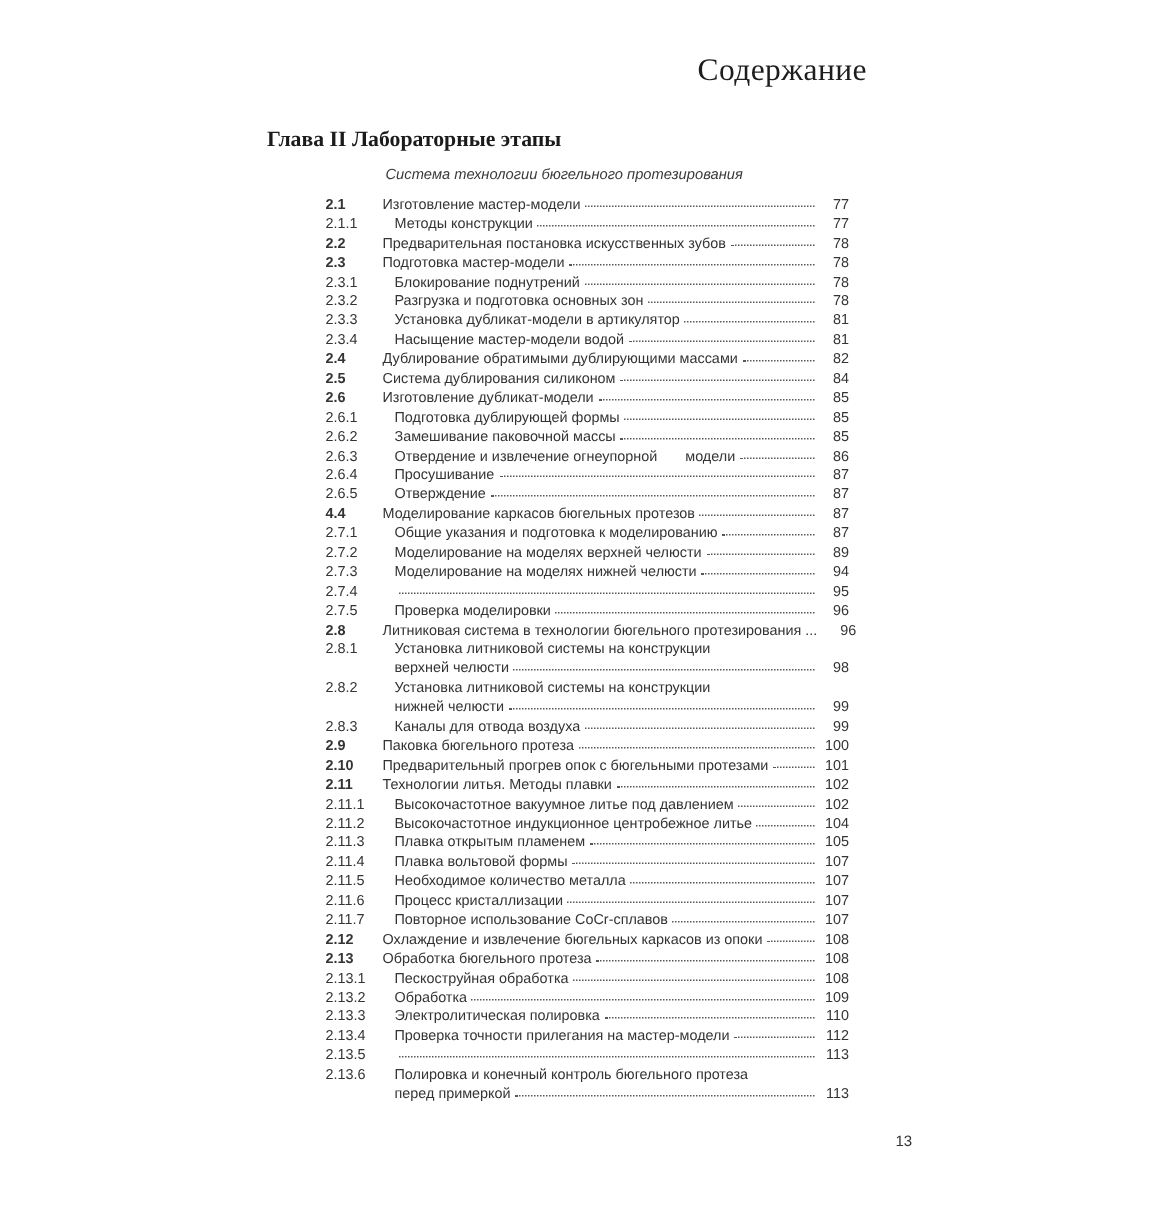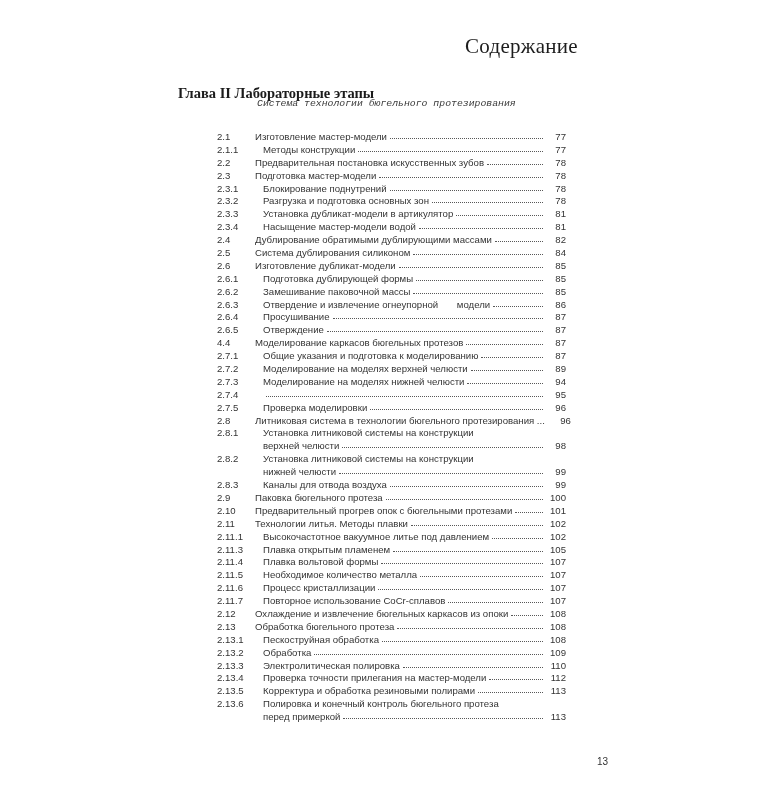--- a/index.html
+++ b/index.html
@@ -30,44 +30,43 @@
     top: 85px;
     left: 178px;
     margin: 0;
     font-family: "Liberation Serif", serif;
     font-weight: 700;
     font-size: 14.5px;
     color: #1b1b1b;
   }
   .chapter-subtitle {
     position: absolute;
-    top: 98px;
+    top: 111px;
     left: 257px;
     font-style: italic;
     font-size: 9.8px;
     color: #3a3a3a;
-    font-family: Liberation Mono, monospace;
   }
   .toc {
     position: absolute;
     top: 131px;
     left: 217px;
     width: 349px;
   }
   .row {
     display: flex;
     align-items: baseline;
     line-height: 12.9px;
     height: 12.9px;
     font-size: 9.6px;
     color: #343434;
     white-space: pre;
   }
   .num { flex: none; }
-  .row.lvl1 .num { width: 38px; }
+  .row.lvl1 .num { width: 38px; font-weight: bold; }
   .row.lvl2 .num { width: 46px; }
   .title { flex: none; }
   .leader {
     flex: 1 1 auto;
     min-width: 0;
     border-bottom: 1.3px dotted #585858;
     margin: 0 3px;
     position: relative;
     top: -1px;
   }
@@ -314,20 +313,26 @@
     <span class="pg">102</span>
   </div>
 
   <div class="row lvl2">
     <span class="num">2.11.1</span>
     <span class="title">Высокочастотное вакуумное литье под давлением</span>
     <span class="leader"></span>
     <span class="pg">102</span>
   </div>
 
+  <div class="row lvl2">
+    <span class="num">2.11.2</span>
+    <span class="title">Высокочастотное индукционное центробежное литье</span>
+    <span class="leader"></span>
+    <span class="pg">104</span>
+  </div>
 
   <div class="row lvl2">
     <span class="num">2.11.3</span>
     <span class="title">Плавка открытым пламенем</span>
     <span class="leader"></span>
     <span class="pg">105</span>
   </div>
 
   <div class="row lvl2">
     <span class="num">2.11.4</span>
@@ -394,21 +399,20 @@
 
   <div class="row lvl2">
     <span class="num">2.13.4</span>
     <span class="title">Проверка точности прилегания на мастер-модели</span>
     <span class="leader"></span>
     <span class="pg">112</span>
   </div>
 
   <div class="row lvl2">
     <span class="num">2.13.5</span>
-    <span class="title">Корректура и обработка резиновыми полирами</span>
     <span class="leader"></span>
     <span class="pg">113</span>
   </div>
 
   <div class="row lvl2 no-leader">
     <span class="num">2.13.6</span>
     <span class="title">Полировка и конечный контроль бюгельного протеза</span>
     <span class="leader hidden"></span>
     <span class="pg hidden"></span>
   </div>

